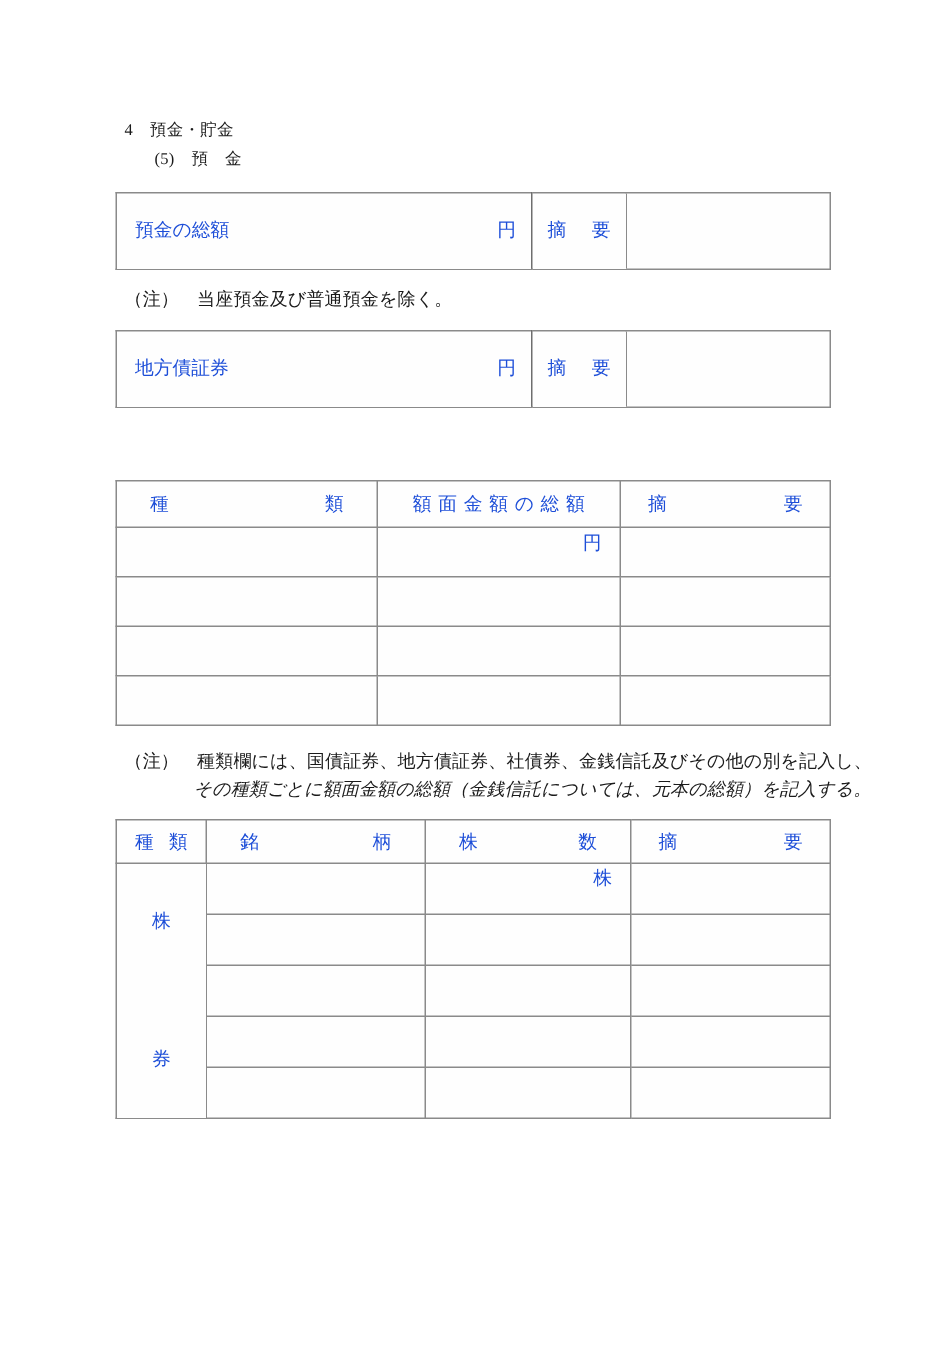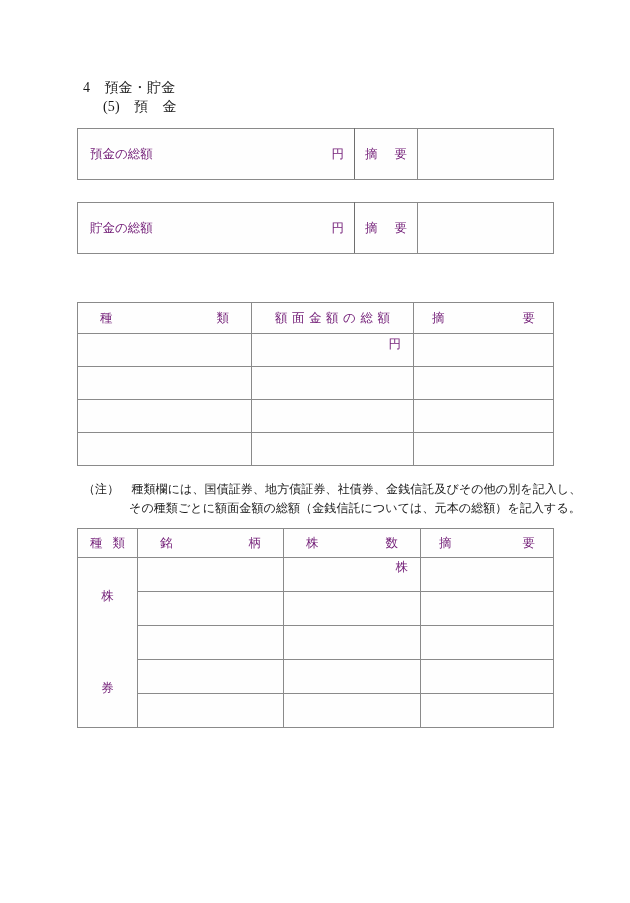--- a/index.html
+++ b/index.html
@@ -23,50 +23,50 @@
   }
   .content {
     position: absolute;
     left: 77px;
     top: 78px;
     width: 476px;
   }
 
   
   .heading {
-    font-size: 14px;
+    font-size: 11px;
     line-height: 19px;
     white-space: pre;
     letter-spacing: 0.2px;
   }
   .heading.lvl1 { padding-left: 6px; }
   .heading.lvl2 { padding-left: 26px; }
   .note {
     font-size: 12px;
     line-height: 18px;
     padding-left: 6px;
     white-space: pre;
     letter-spacing: 0.1px;
   }
   .note-block {
     font-size: 12px;
     line-height: 19px;
     padding-left: 6px;
     letter-spacing: 0.1px;
   }
   .note-block .ln { display: block; white-space: pre; }
-  .note-block .ln2 { padding-left: 46px; }
+  .note-block .ln2 { padding-left: 46px; font-style: italic; }
 
   
   table.form {
     border-collapse: collapse;
     width: 476px;
     table-layout: fixed;
     font-size: 12.5px;
-    color: #701a75;
+    color: #1d4ed8;
   }
   table.form td {
     border: 1px solid #8a8a8a;
     padding: 0;
     vertical-align: middle;
     background: #fefefe;
   }
   table.form.outer-strong {
     border: 1.5px solid #6e6e6e;
   }
@@ -210,34 +210,35 @@
               <span>要</span>
             </span>
           </td>
           <td class="dep-blank"></td>
         </tr>
       </tbody>
     </table>
 
     <div class="sp-10"></div>
 
+    <div class="note">（注）　当座預金及び普通預金を除く。</div>
 
 
     <div class="sp-12"></div>
 
     <table class="form deposit-tbl">
       <colgroup>
           <col style="width:277px">
           <col style="width:63px">
           <col style="width:136px">
         </colgroup>
       <tbody>
         <tr>
           <td class="dep-label">
-            <span class="lbl-txt">貯金の総額</span>
+            <span class="lbl-txt">地方債証券</span>
             <span class="yen">円</span>
           </td>
           <td class="dep-tekiyo">
             <span class="sp2">
               <span>摘</span>
               <span>要</span>
             </span>
           </td>
           <td class="dep-blank"></td>
         </tr>

